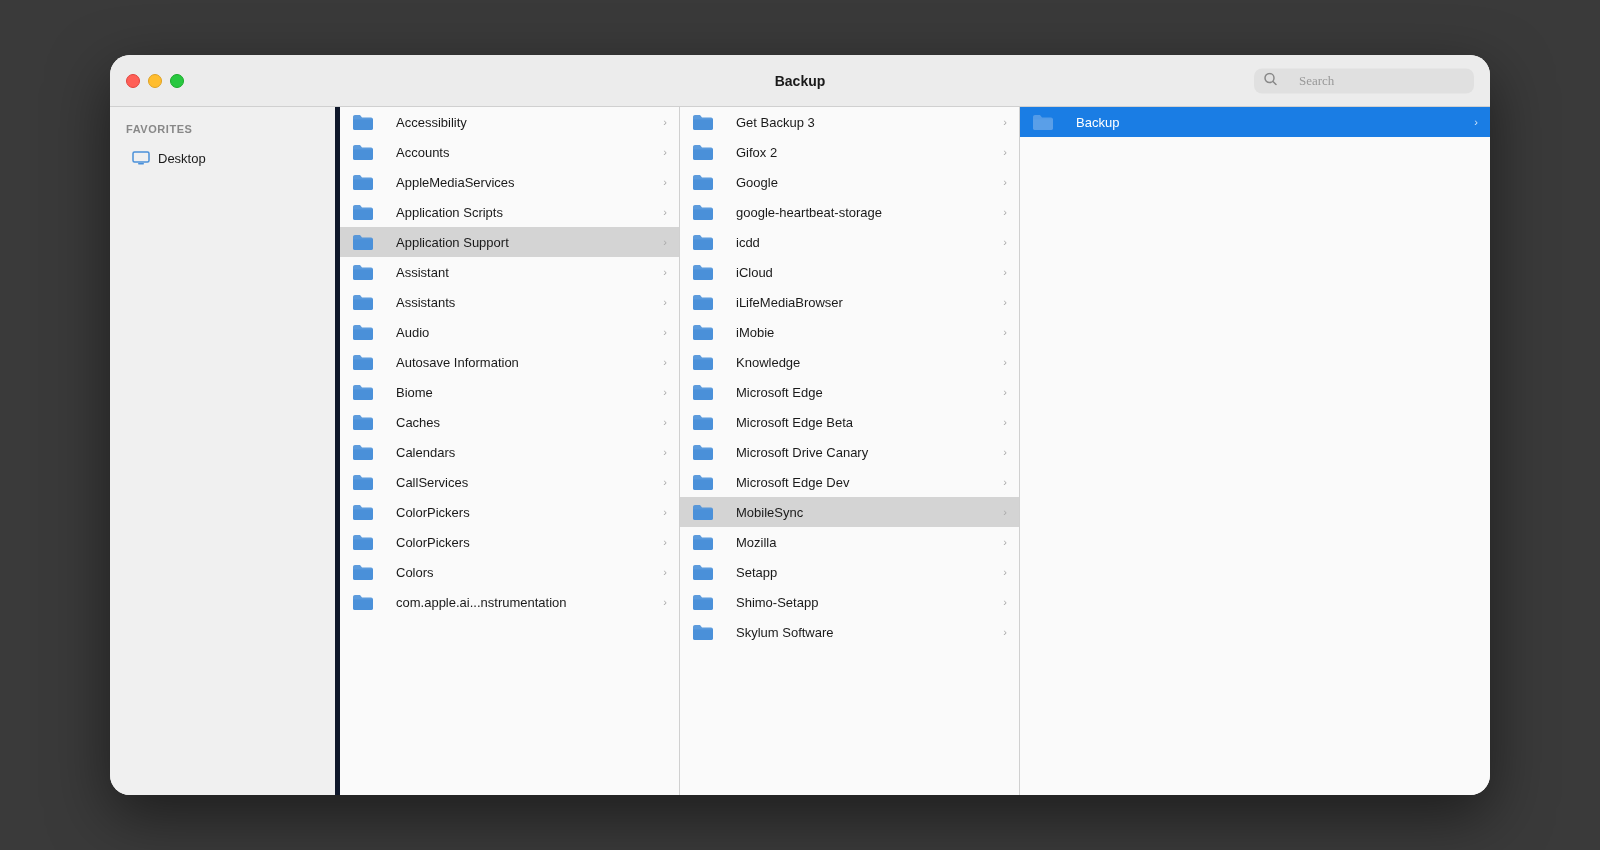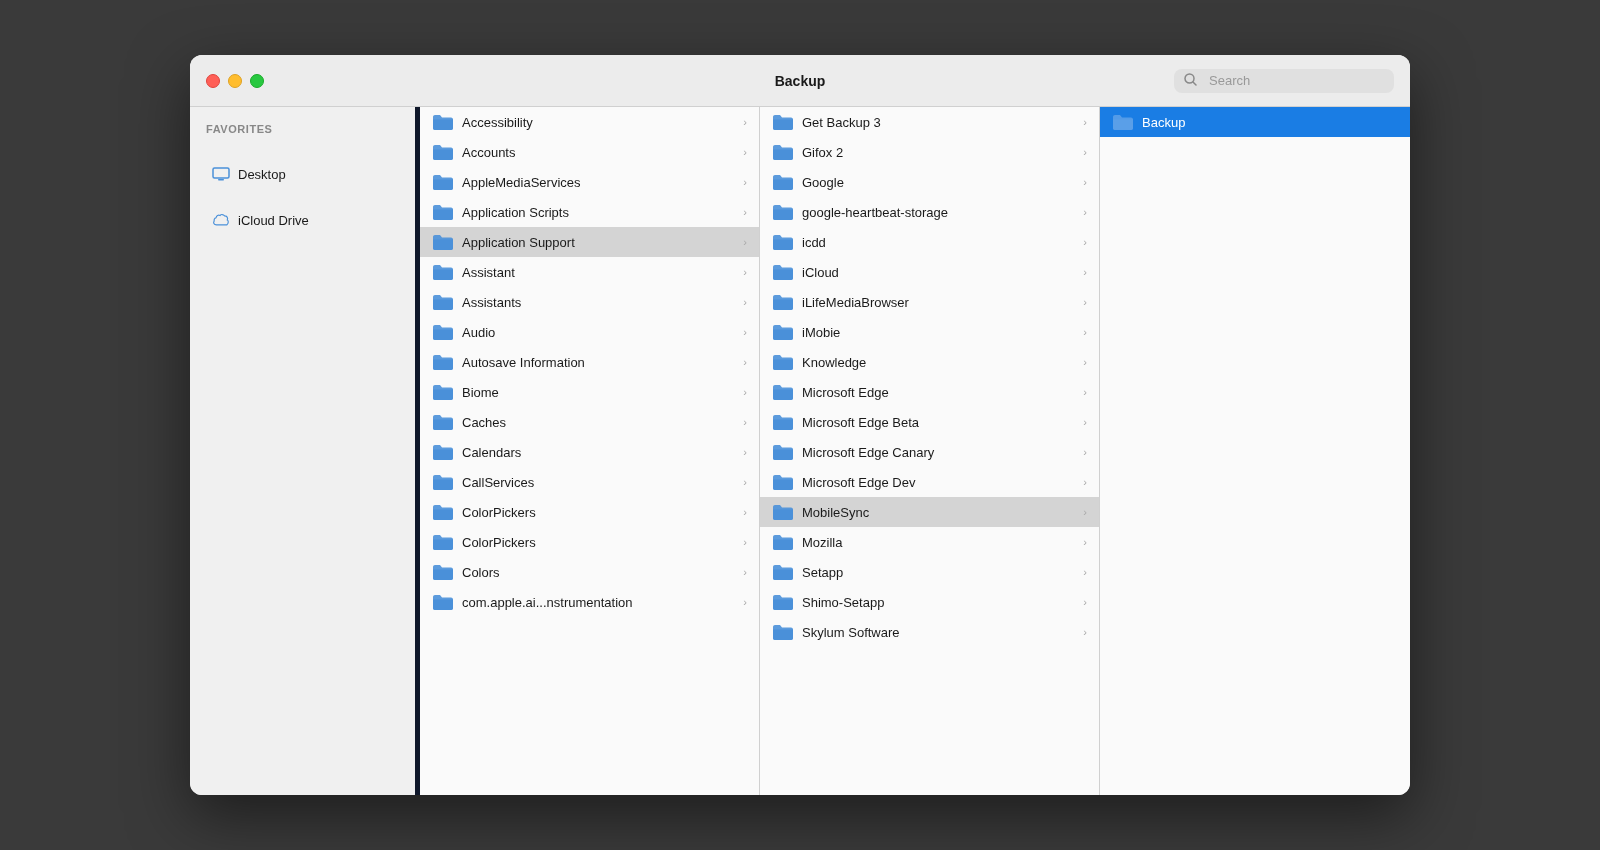--- a/index.html
+++ b/index.html
@@ -5,24 +5,24 @@
     * { box-sizing: border-box; margin: 0; padding: 0; }
     body {
       background: #3a3a3a;
       display: flex;
       align-items: center;
       justify-content: center;
       min-height: 100vh;
       font-family: -apple-system, BlinkMacSystemFont, "SF Pro Text", "Helvetica Neue", sans-serif;
     }
     .window {
-      width: 1220px;
+      width: 1380px;
       height: 740px;
       background: #f5f5f5;
-      border-radius: 12px;
+      border-radius: 20px;
       overflow: hidden;
       box-shadow: 0 20px 60px rgba(0,0,0,0.5);
       display: flex;
       flex-direction: column;
     }
     .titlebar {
       background: #ececec;
       height: 52px;
       display: flex;
       align-items: center;
@@ -56,21 +56,22 @@
       position: absolute;
       right: 16px;
       top: 50%;
       transform: translateY(-50%);
       display: flex;
       align-items: center;
       background: #e0e0e0;
       border-radius: 8px;
       padding: 4px 10px;
       width: 220px;
-      gap: 12px;
+      gap: 22px;
+      font-family: Liberation Serif, serif;
     }
     .search-icon-svg {
       color: #888;
       font-size: 13px;
     }
     .search-input-display {
       font-size: 13px;
       color: #999;
     }
     .content-area {
@@ -96,21 +97,21 @@
     }
     .sidebar-item {
       display: flex;
       align-items: center;
       gap: 8px;
       padding: 6px 16px;
       font-size: 13px;
       color: #1a1a1a;
       cursor: pointer;
       border-radius: 6px;
-      margin: 16px 6px;
+      margin: 0 6px;
     }
     .sidebar-icon {
       width: 18px;
       height: 18px;
       display: flex;
       align-items: center;
       justify-content: center;
       color: #4a90d9;
     }
     .columns-area {
@@ -127,21 +128,21 @@
     .column:last-child {
       border-right: none;
     }
     .column-item {
       display: flex;
       align-items: center;
       padding: 6px 12px;
       font-size: 13px;
       color: #1a1a1a;
       cursor: pointer;
-      gap: 8px;
+      gap: 22px;
       min-height: 30px;
     }
     .column-item.selected {
       background: #d4d4d4;
     }
     .column-item.selected-blue {
       background: #1a7de4;
       color: #fff;
     }
     .column-item-label {
@@ -192,28 +193,20 @@
         <span class="sidebar-icon">
           <svg width="18" height="14" viewBox="0 0 18 14" fill="none">
             <rect x="1" y="1" width="16" height="10" rx="1.5" stroke="#4a90d9" stroke-width="1.5"></rect>
             <rect x="6" y="12" width="6" height="1.5" rx="0.75" fill="#4a90d9"></rect>
           </svg>
         </span>
         <span>Desktop</span>
       </div>
 
 
-      <div class="sidebar-item">
-        <span class="sidebar-icon">
-          <svg width="20" height="14" viewBox="0 0 20 14" fill="none">
-            <path d="M5 12.5 C2 12.5 1 10 2.5 8 C2 7 2.5 5 4.5 4.5 C5 2 7 1 9 2 C10 0.5 12.5 0.5 14 2.5 C16.5 2.5 18 4.5 17 7 C18.5 7.5 18.5 10.5 16.5 12.5 Z" stroke="#4a90d9" stroke-width="1.3" fill="none"></path>
-          </svg>
-        </span>
-        <span>iCloud Drive</span>
-      </div>
 
     </div>
 
     <div class="columns-area">
 
       <div class="column" id="col1">
           <div class="column-item">
             <span style="display: flex; align-items: center; width: 22px; flex-shrink: 0;">
               <svg width="22" height="18" viewBox="0 0 22 18" fill="none">
     <path d="M1 4 C1 2.9 1.9 2 3 2 H8 L10 4.5 H19 C20.1 4.5 21 5.4 21 6.5 V15 C21 16.1 20.1 17 19 17 H3 C1.9 17 1 16.1 1 15 Z" fill="#4a90d9" opacity="0.9"></path>
@@ -496,21 +489,21 @@
             <span class="column-item-label">Microsoft Edge Beta</span>
             <span class="column-item-chevron">›</span>
           </div>
           <div class="column-item">
             <span style="display: flex; align-items: center; width: 22px; flex-shrink: 0;">
               <svg width="22" height="18" viewBox="0 0 22 18" fill="none">
     <path d="M1 4 C1 2.9 1.9 2 3 2 H8 L10 4.5 H19 C20.1 4.5 21 5.4 21 6.5 V15 C21 16.1 20.1 17 19 17 H3 C1.9 17 1 16.1 1 15 Z" fill="#4a90d9" opacity="0.9"></path>
     <path d="M1 6.5 H21 V15 C21 16.1 20.1 17 19 17 H3 C1.9 17 1 16.1 1 15 Z" fill="#4a90d9"></path>
   </svg>
             </span>
-            <span class="column-item-label">Microsoft Edge Canary</span>
+            <span class="column-item-label">Microsoft Drive Canary</span>
             <span class="column-item-chevron">›</span>
           </div>
           <div class="column-item">
             <span style="display: flex; align-items: center; width: 22px; flex-shrink: 0;">
               <svg width="22" height="18" viewBox="0 0 22 18" fill="none">
     <path d="M1 4 C1 2.9 1.9 2 3 2 H8 L10 4.5 H19 C20.1 4.5 21 5.4 21 6.5 V15 C21 16.1 20.1 17 19 17 H3 C1.9 17 1 16.1 1 15 Z" fill="#4a90d9" opacity="0.9"></path>
     <path d="M1 6.5 H21 V15 C21 16.1 20.1 17 19 17 H3 C1.9 17 1 16.1 1 15 Z" fill="#4a90d9"></path>
   </svg>
             </span>
             <span class="column-item-label">Microsoft Edge Dev</span>

